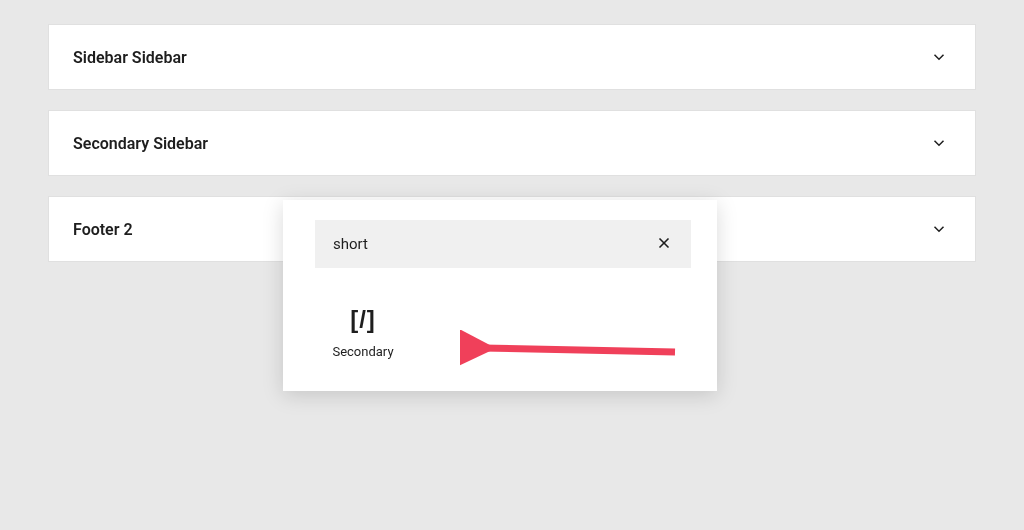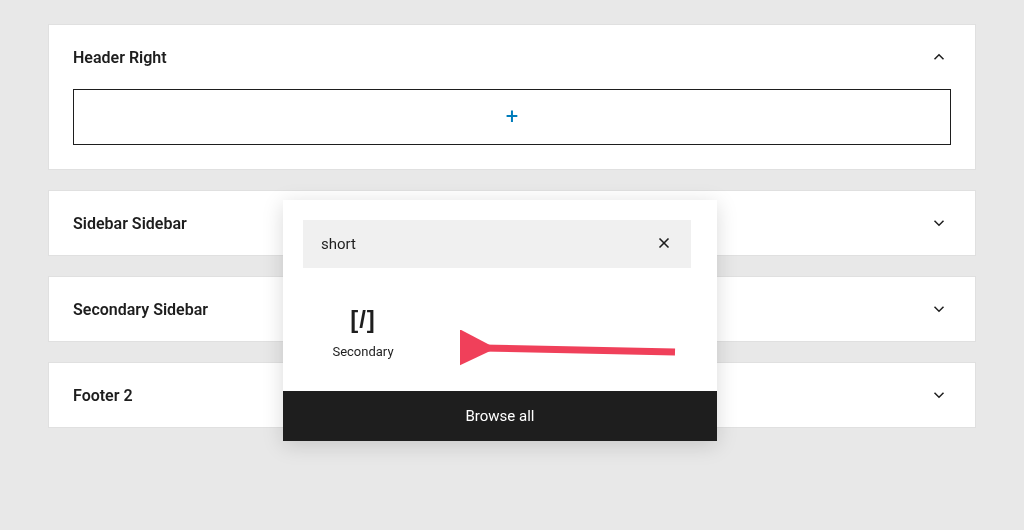--- a/index.html
+++ b/index.html
@@ -68,20 +68,21 @@
       position: absolute;
       left: 283px;
       top: 200px;
       width: 434px;
       background: #fff;
       box-shadow: 0 4px 20px rgba(0,0,0,0.15);
       z-index: 100;
     }
     .search-wrap {
       padding: 20px 26px 10px 20px;
+      margin-left: 12px;
     }
     .search-box {
       background: #f0f0f0;
       display: flex;
       align-items: center;
       justify-content: space-between;
       padding: 14px 18px;
       height: 48px;
     }
     .search-input {
@@ -142,35 +143,20 @@
       top: 330px;
       z-index: 200;
       pointer-events: none;
     }
   </style>
 </head>
 <body>
 
 <div class="container">
 
-  <div class="panel">
-    <div class="panel-header">
-      <span class="panel-title">Header Right</span>
-      <span class="chevron">
-        <svg viewBox="0 0 24 24" fill="none" stroke="#1e1e1e" stroke-width="2">
-            <polyline points="6 15 12 9 18 15"></polyline>
-          </svg>
-      </span>
-    </div>
-    <div class="panel-body">
-      <div class="add-block-area">
-        <span class="plus-icon">+</span>
-      </div>
-    </div>
-  </div>
 
   <div class="panel">
     <div class="panel-header">
       <span class="panel-title">Sidebar Sidebar</span>
       <span class="chevron">
         <svg viewBox="0 0 24 24" fill="none" stroke="#1e1e1e" stroke-width="2">
             <polyline points="6 9 12 15 18 9"></polyline>
           </svg>
       </span>
     </div>
@@ -213,23 +199,20 @@
         </span>
       </button>
     </div>
   </div>
   <div class="results">
     <div class="block-item">
       <span class="block-icon">[/]</span>
       <span class="block-label">Secondary</span>
     </div>
   </div>
-  <div class="browse-all">
-    <span>Browse all</span>
-  </div>
 </div>
 
 <svg class="arrow-annotation" width="230" height="50" viewBox="0 0 230 50">
   <defs>
     <marker id="arrowhead" markerWidth="12" markerHeight="12" refX="2" refY="6" orient="auto">
       <polygon points="12 0, 0 6, 12 12" fill="#f0405a"></polygon>
     </marker>
   </defs>
   <line x1="215" y1="22" x2="22" y2="18" stroke="#f0405a" stroke-width="7" marker-end="url(#arrowhead)"></line>
 </svg>

